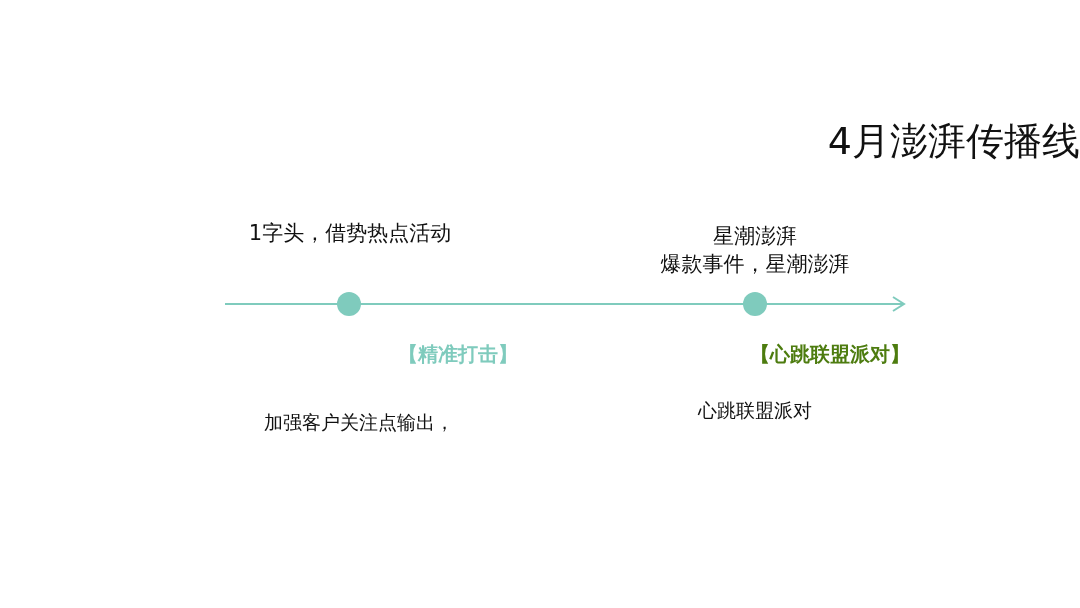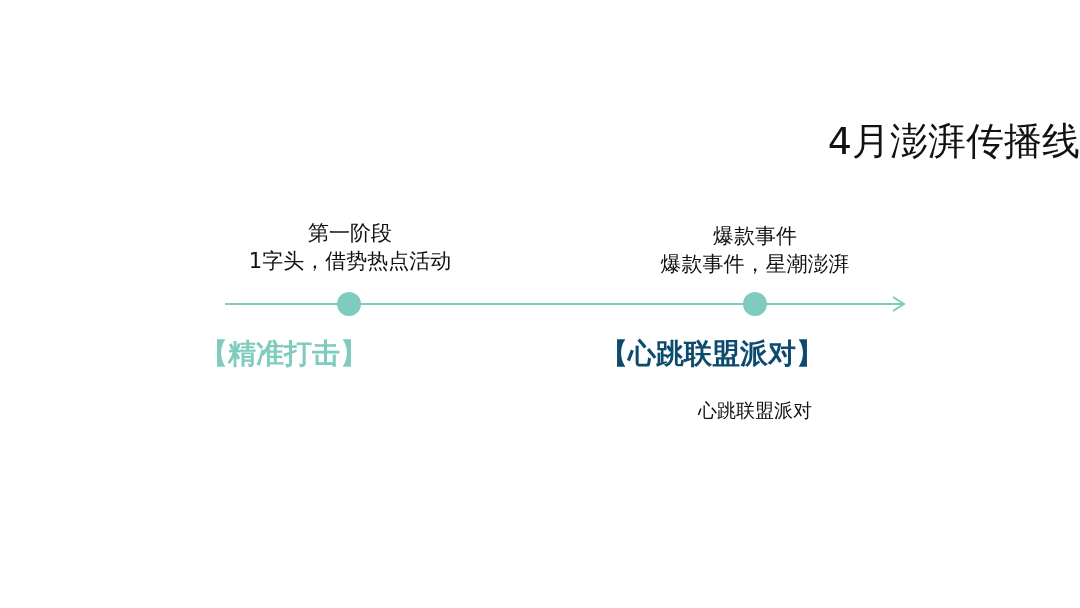--- a/index.html
+++ b/index.html
@@ -11,54 +11,54 @@
       position: absolute; left: 0; width: 1080px; top: 116px; text-align: right;
       font-size: 38px; line-height: 50px; color: #111;
     }
     .stage {
       position: absolute; text-align: center; font-size: 21px; line-height: 28px; color: #111;
     }
     .stage1 { left: 200px; width: 300px; top: 219px; }
     .stage2 { left: 605px; width: 300px; top: 222px; }
     .timeline { position: absolute; left: 0; top: 0; }
     .tag {
-      position: absolute; text-align: left; font-size: 28px; line-height: 36px; font-weight: bold;
+      position: absolute; text-align: right; font-size: 20px; line-height: 36px; font-weight: bold;
     }
     .tag1 { left: 200px; width: 318px; top: 336px; }
     .tag2 { left: 600px; width: 310px; top: 336px; }
     .desc {
       position: absolute; text-align: center; font-size: 19px; color: #111;
     }
     .desc1 { left: 200px; width: 318px; top: 404px; line-height: 37px; }
     .desc2 { left: 600px; width: 310px; top: 397px; line-height: 26px; }
     .line { display: block; }
   </style>
 </head>
 <body>
 
 <div class="title">4月澎湃传播线</div>
 
 <div class="stage stage1">
-  <div>第一阶段</div>
   <div>1字头，借势热点活动</div>
 </div>
 
 <div class="stage stage2">
-  <div>爆款事件</div>
+  <div>星潮澎湃</div>
   <div>爆款事件，星潮澎湃</div>
 </div>
 
 <svg class="timeline" width="1080" height="608">
   <line class="line" x1="225" y1="304" x2="904" y2="304" stroke="#7fcbbd" stroke-width="2.2"></line>
   <polyline points="893,297 904,304 893,311" fill="none" stroke="#7fcbbd" stroke-width="2"></polyline>
   <circle cx="349" cy="304" r="12" fill="#7fcbbd"></circle>
   <circle cx="755" cy="304" r="12" fill="#7fcbbd"></circle>
 </svg>
 
 <div class="tag tag1" style="color:#7fcbbd">【精准打击】</div>
-<div class="tag tag2" style="color:#0c4a6e">【心跳联盟派对】</div>
+<div class="tag tag2" style="color:#4d7c0f">【心跳联盟派对】</div>
 
 <div class="desc desc1">
+  <div>加强客户关注点输出，</div>
 </div>
 
 <div class="desc desc2">
   <div>心跳联盟派对</div>
 </div>
 
 </body></html>

